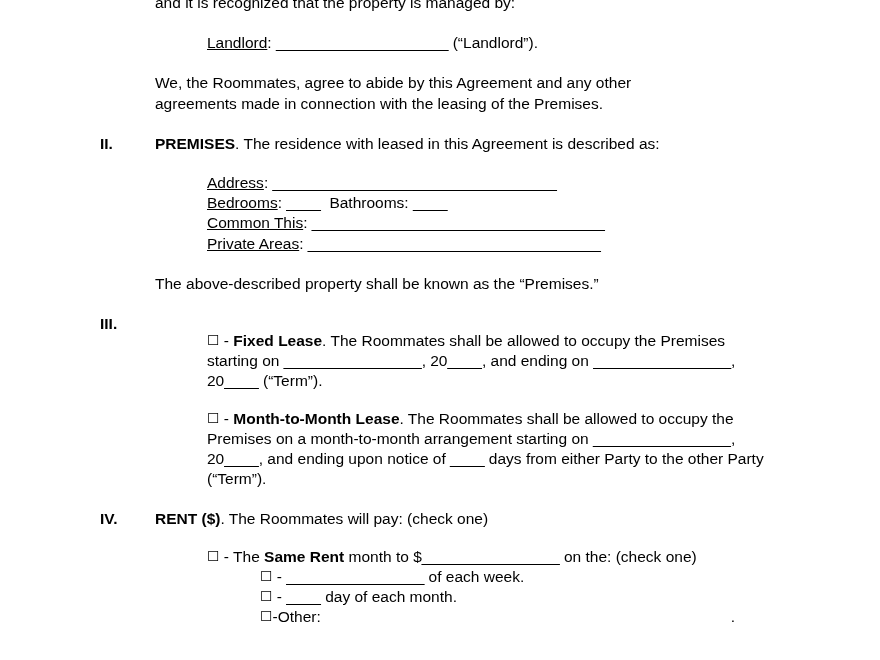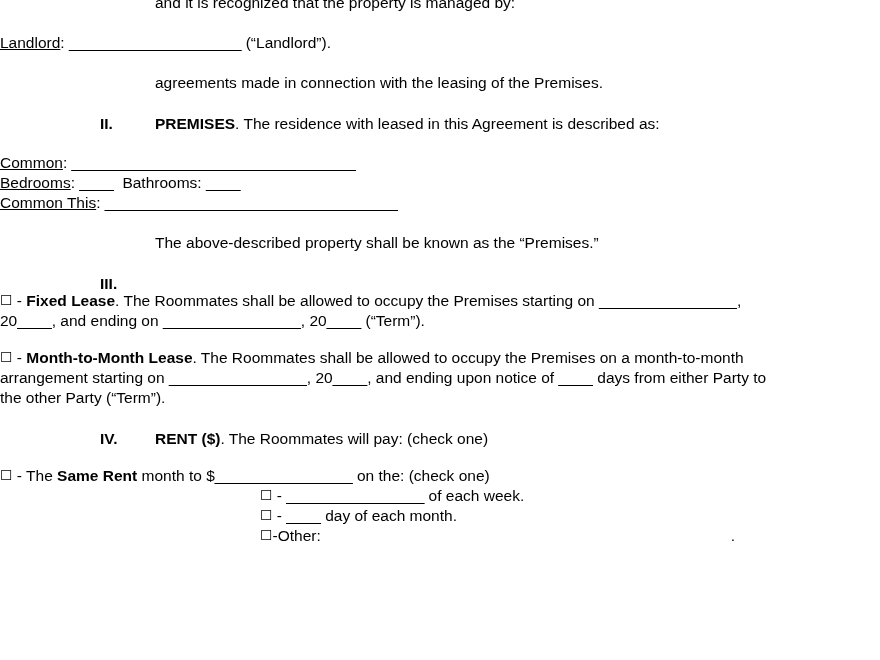--- a/index.html
+++ b/index.html
@@ -36,21 +36,21 @@
     line-height: 20.2px;
   }
 
   
   .numcol {
     position: absolute;
     left: 100px;
     font-weight: bold;
   }
   .body-ind   { margin-left: 155px; margin-right: 112px; }
-  .sub-ind    { margin-right: 112px; }
+  .sub-ind    { margin-left: 207px; margin-right: 112px; }
   .subsub-ind { margin-left: 260px; margin-right: 112px; }
 
   .sec {
     position: relative;
   }
 
   b, .b { font-weight: bold; }
 
   .u { text-decoration: underline; text-underline-offset: 1px; }
 
@@ -97,44 +97,48 @@
 
     <div class="blk sec">
       <div class="sub-ind" style="white-space:nowrap;">
         <span class="u">Landlord</span><span>: </span><span class="fill">____________________</span><span> (“Landlord”).</span>
       </div>
     </div>
 
     <div class="sp-lg"></div>
 
     <div class="blk sec">
+      <div class="body-ind">We, the Roommates, agree to abide by this Agreement and any other</div>
       <div class="body-ind">agreements made in connection with the leasing of the Premises.</div>
     </div>
 
     <div class="sp-lg"></div>
 
     <div class="blk sec">
       <span class="numcol">II.</span>
       <div class="body-ind">
         <b>PREMISES</b><span>. The residence with leased in this Agreement is described as:</span>
       </div>
 
       <div class="fieldlines sub-ind">
         <div>
-          <span class="u">Common</span><span>: </span><span class="fill">_________________________________</span>
+          <span class="u">Address</span><span>: </span><span class="fill">_________________________________</span>
         </div>
 
         <div>
           <span class="u">Bedrooms</span><span>: </span><span class="fill">____</span><span>&nbsp; </span><span>Bathrooms</span><span>: </span><span class="fill">____</span>
         </div>
 
         <div>
           <span class="u">Common This</span><span>: </span><span class="fill">__________________________________</span>
         </div>
 
+        <div>
+          <span class="u">Private Areas</span><span>: </span><span class="fill">__________________________________</span>
+        </div>
       </div>
 
       <div class="sp-lg"></div>
 
       <div class="body-ind">The above-described property shall be known as the “Premises.”</div>
     </div>
 
     <div class="sp-lg"></div>
 
     <div class="blk sec">

